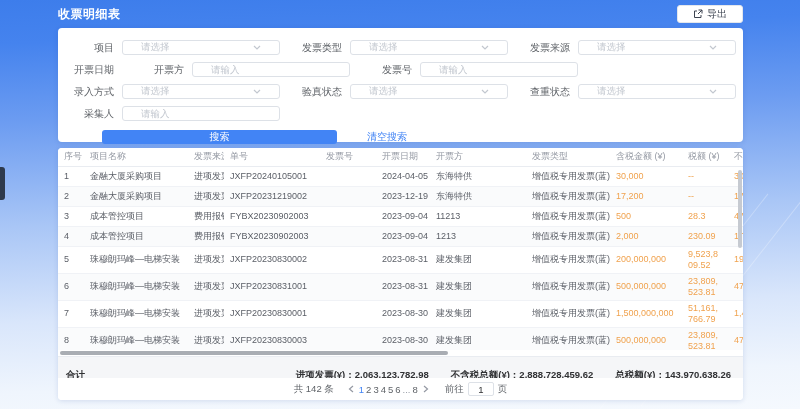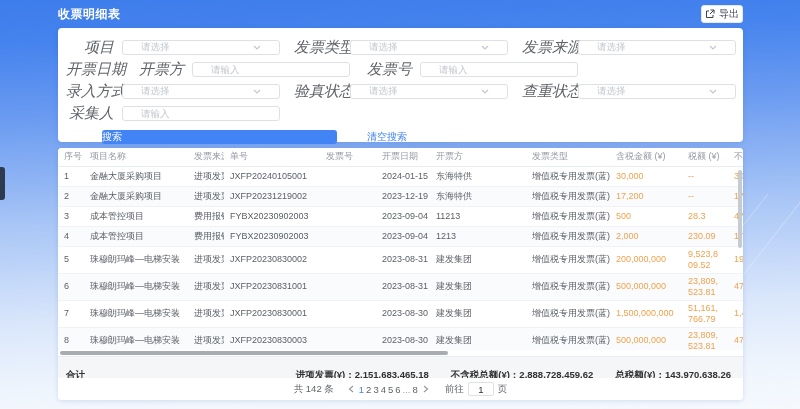--- a/index.html
+++ b/index.html
@@ -8,43 +8,43 @@
     background:linear-gradient(178deg,#3d7deb 0%,#4583ee 10%,#6c9cf1 28%,#a9c6f6 52%,#d9e6fb 74%,#eff5fd 90%,#f5f9fe 100%); }
   .deco-line { position:absolute; width:1px; height:320px; background:rgba(255,255,255,.28); transform:rotate(38deg); }
   .dl1 { right:60px; top:120px; } .dl2 { right:130px; top:160px; }
 
   .drawer-handle { position:absolute; left:0; top:167px; width:5px; height:33px;
     background:#2e3a4d; border-radius:0 3px 3px 0; }
 
   .topbar { height:28px; display:flex; align-items:center; justify-content:space-between; padding:0 57px 0 58px; position:relative; z-index:2;}
   .title { color:#fff; font-size:12px; font-weight:bold; letter-spacing:.5px; }
   .export-btn { background:#fff; border:1px solid #e4e7ec; border-radius:3px; height:18px;
-    display:flex; align-items:center; gap:4px; padding:0 3px; font-size:10px; color:#3c4350; cursor:pointer; }
+    display:flex; align-items:center; gap:4px; padding:0 15px; font-size:10px; color:#3c4350; cursor:pointer; }
   .export-btn svg { display:block; }
 
   .card { position:relative; z-index:2; background:#fff; border-radius:4px; margin:0 57px 0 58px;
     box-shadow:0 1px 5px rgba(30,70,150,.15); }
 
   
   .filter-card { height:114px; margin-bottom:6px; padding:12px 0 0 8px; }
   .f-row { display:flex; margin-bottom:7px; height:15px; }
   .field { display:flex; align-items:center; }
   .field + .field { margin-left:14px; }
-  .lbl { width:48px; text-align:right; font-size:15px; color:#5f6368; margin-right:8px; white-space:nowrap;font-style:italic; }
+  .lbl { width:48px; text-align:right; font-size:10px; color:#5f6368; margin-right:8px; white-space:nowrap; }
   .ctl { width:158px; height:15px; border:1px solid #dde1e7; border-radius:3px; background:#fff;
     display:flex; align-items:center; padding:0 18px; cursor:pointer; }
   .ctl input { width:100%; border:none; outline:none; font-size:9.5px; color:#303133; background:transparent; }
   .ctl input::placeholder { color:#c2c7cf; }
   .ph { flex:1; font-size:9.5px; color:#c2c7cf; white-space:nowrap; overflow:hidden; }
   .ph.center { text-align:center; }
   .sep { font-size:9.5px; color:#5f6368; margin:0 2px; }
   .chev, .cal { flex-shrink:0; display:block; }
   .btn-row { display:flex; align-items:center; margin-top:9px; }
   .search-btn { margin-left:36px; width:235px; height:14px; background:#4284f5; border:none; border-radius:3px;
-    color:#fff; font-size:10px; line-height:14px; text-align:left; cursor:pointer; }
+    color:#fff; font-size:10px; line-height:14px; text-align:center; cursor:pointer; }
   .clear-link { margin-left:30px; color:#4284f5; font-size:10px; cursor:pointer; }
 
   
   .table-card { height:252px; display:flex; flex-direction:column; overflow:hidden; }
   .tbl-clip { position:relative; height:202px; overflow:hidden; }
   table { border-collapse:collapse; table-layout:fixed; width:720px; }
   col.c0{width:26px} col.c1{width:104px} col.c2{width:36px} col.c3{width:96px} col.c4{width:56px}
   col.c5{width:54px} col.c6{width:96px} col.c7{width:84px} col.c8{width:72px} col.c9{width:46px} col.c10{width:50px}
   th { font-size:9px; font-weight:normal; color:#9499a3; text-align:left; padding:0 6px; height:18px;
     border-bottom:1px solid #e9ecf1; white-space:nowrap; overflow:hidden; background:#fff; }
@@ -218,21 +218,21 @@
               <th class="c10">不含税金额 (¥)</th>
             </tr>
           </thead>
         <tbody>
             <tr>
               <td class="c0">1</td>
               <td class="c1">金融大厦采购项目</td>
               <td class="c2">进项发票</td>
               <td class="c3">JXFP20240105001</td>
               <td class="c4"></td>
-              <td class="c5">2024-01-15</td>
+              <td class="c5">2024-04-05</td>
               <td class="c6">东海特供</td>
               <td class="c7">增值税专用发票(蓝)</td>
               <td class="c8 amount">30,000</td>
               <td class="c9 amount wrap">--</td>
               <td class="c10 amount">30</td>
             </tr>
             <tr>
               <td class="c0">2</td>
               <td class="c1">金融大厦采购项目</td>
               <td class="c2">进项发票</td>
@@ -327,21 +327,21 @@
       </table>
       <div class="vscroll"></div>
     </div>
     <div class="hscroll">
       <div class="thumb"></div>
     </div>
 
     <div class="totals">
       <span class="sum-label">合计</span>
       <span class="spacer"></span>
-      <span class="sum-item"><span>进项发票(¥)：</span><span>2,151,683,465.18</span></span>
+      <span class="sum-item"><span>进项发票(¥)：</span><span>2,063,123,782.98</span></span>
       <span class="sum-item"><span>不含税总额(¥)：</span><span>2,888,728,459.62</span></span>
       <span class="sum-item"><span>总税额(¥)：</span><span>143,970,638.26</span></span>
     </div>
 
     <div class="pager">
       <span class="total-text">共 142 条</span>
       <span class="pg-arrow">
         <svg width="6" height="8" viewBox="0 0 6 8">
             <path d="M5 1 L1.5 4 L5 7" fill="none" stroke="#9499a3" stroke-width="1.2"></path>
           </svg>

